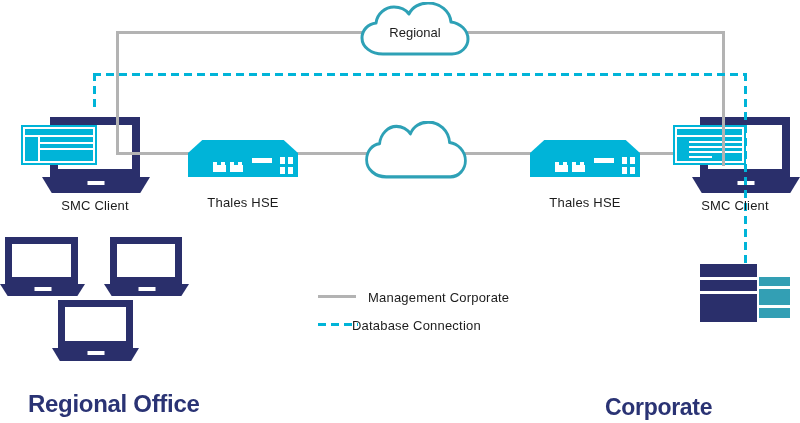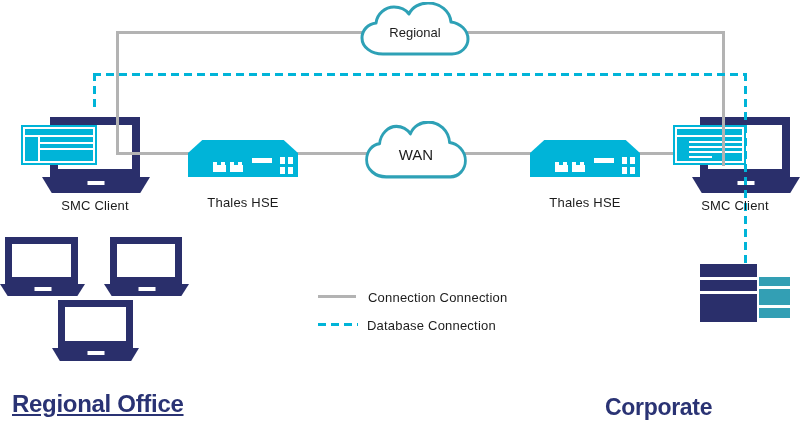--- a/index.html
+++ b/index.html
@@ -67,21 +67,20 @@
   <div class="dline-v" style="left:744px;top:73px;height:192px;"></div>
 
   <svg class="cloud" style="left:356px;top:2px;" width="118" height="54" viewBox="0 0 118 54" preserveAspectRatio="none">
     <path d="M27 52 C15 52 6 45 6 36 C6 28 12 22 20 21 C21 12 29 5 38 5 C44 5 50 8 53 12 C56 5 64 1 72 1 C84 1 94 9 95 20 C104 21 112 28 112 37 C112 45 105 52 96 52 Z" fill="#ffffff" stroke="#2ea1b6" stroke-width="3" stroke-linejoin="round"></path>
   </svg>
   <div class="cloud-lbl" style="left:356px;top:25px;width:118px;font-size:13px;">Regional</div>
 
   <svg class="cloud" style="left:361px;top:121px;" width="110" height="58" viewBox="0 0 118 54" preserveAspectRatio="none">
     <path d="M27 52 C15 52 6 45 6 36 C6 28 12 22 20 21 C21 12 29 5 38 5 C44 5 50 8 53 12 C56 5 64 1 72 1 C84 1 94 9 95 20 C104 21 112 28 112 37 C112 45 105 52 96 52 Z" fill="#ffffff" stroke="#2ea1b6" stroke-width="3" stroke-linejoin="round"></path>
   </svg>
-  <div class="cloud-lbl" style="left:361px;top:146px;width:110px;font-size:15px;">WAN</div>
 
   <div>
     <div class="laptop-screen" style="left:50px;top:117px;width:90px;height:60px;"></div>
     <div class="laptop-base" style="left:42px;top:177px;width:108px;height:16px;">
       <div class="laptop-notch"></div>
     </div>
     <div class="appwin" style="left:21px;top:125px;width:76px;height:40px;">
       <div class="inner"></div>
       <div class="wl" style="left:4px;top:10px;width:68px;height:2px;"></div>
       <div class="wl" style="left:17px;top:12px;width:2px;height:24px;"></div>
@@ -168,21 +167,21 @@
   </div>
   <div>
     <div class="laptop-screen small" style="left:58px;top:300px;width:75px;height:48px;"></div>
     <div class="laptop-base" style="left:52px;top:348px;width:87px;height:13px;">
       <div class="laptop-notch" style="top:3px;"></div>
     </div>
   </div>
 
   <div>
     <div class="legend-solid" style="left:318px;top:295px;"></div>
-    <div class="legend-txt" style="left:368px;top:290px;">Connection Connection</div>
+    <div class="legend-txt" style="left:368px;top:290px;">Management Corporate</div>
     <div class="legend-dash" style="left:318px;top:323px;"></div>
-    <div class="legend-txt" style="left:367px;top:318px;">Database Connection</div>
+    <div class="legend-txt" style="left:352px;top:318px;">Database Connection</div>
   </div>
 
-  <div class="title" style="left:12px;top:390px;text-decoration:underline;">Regional Office</div>
+  <div class="title" style="left:28px;top:390px;">Regional Office</div>
   <div class="title" style="left:605px;top:394px;font-size:23px;">Corporate Network</div>
 
 </div>
 
 </body></html>

